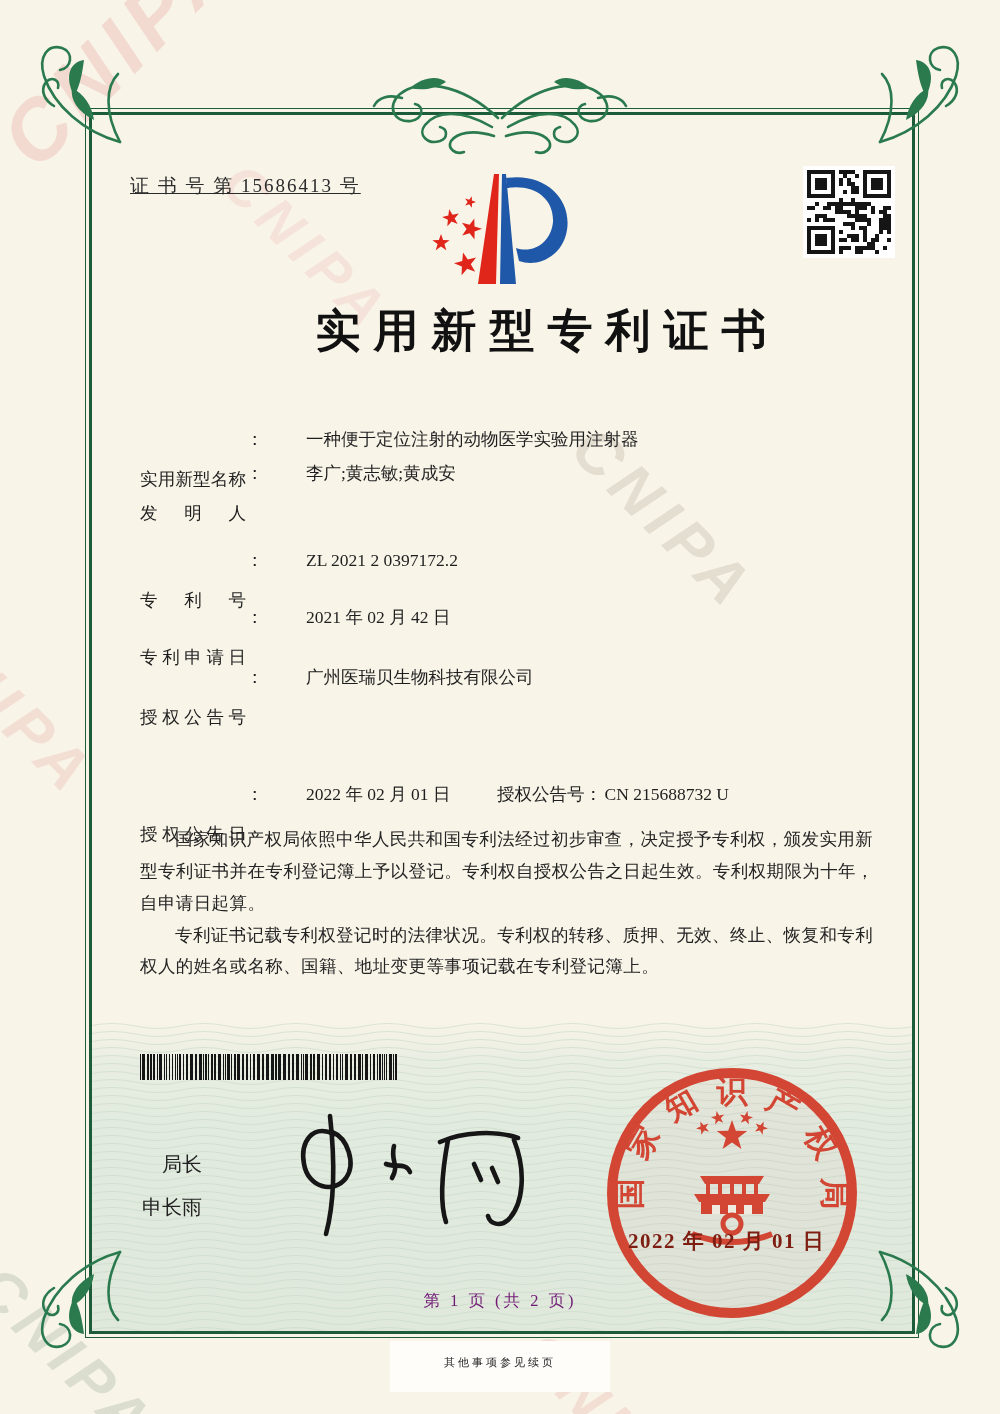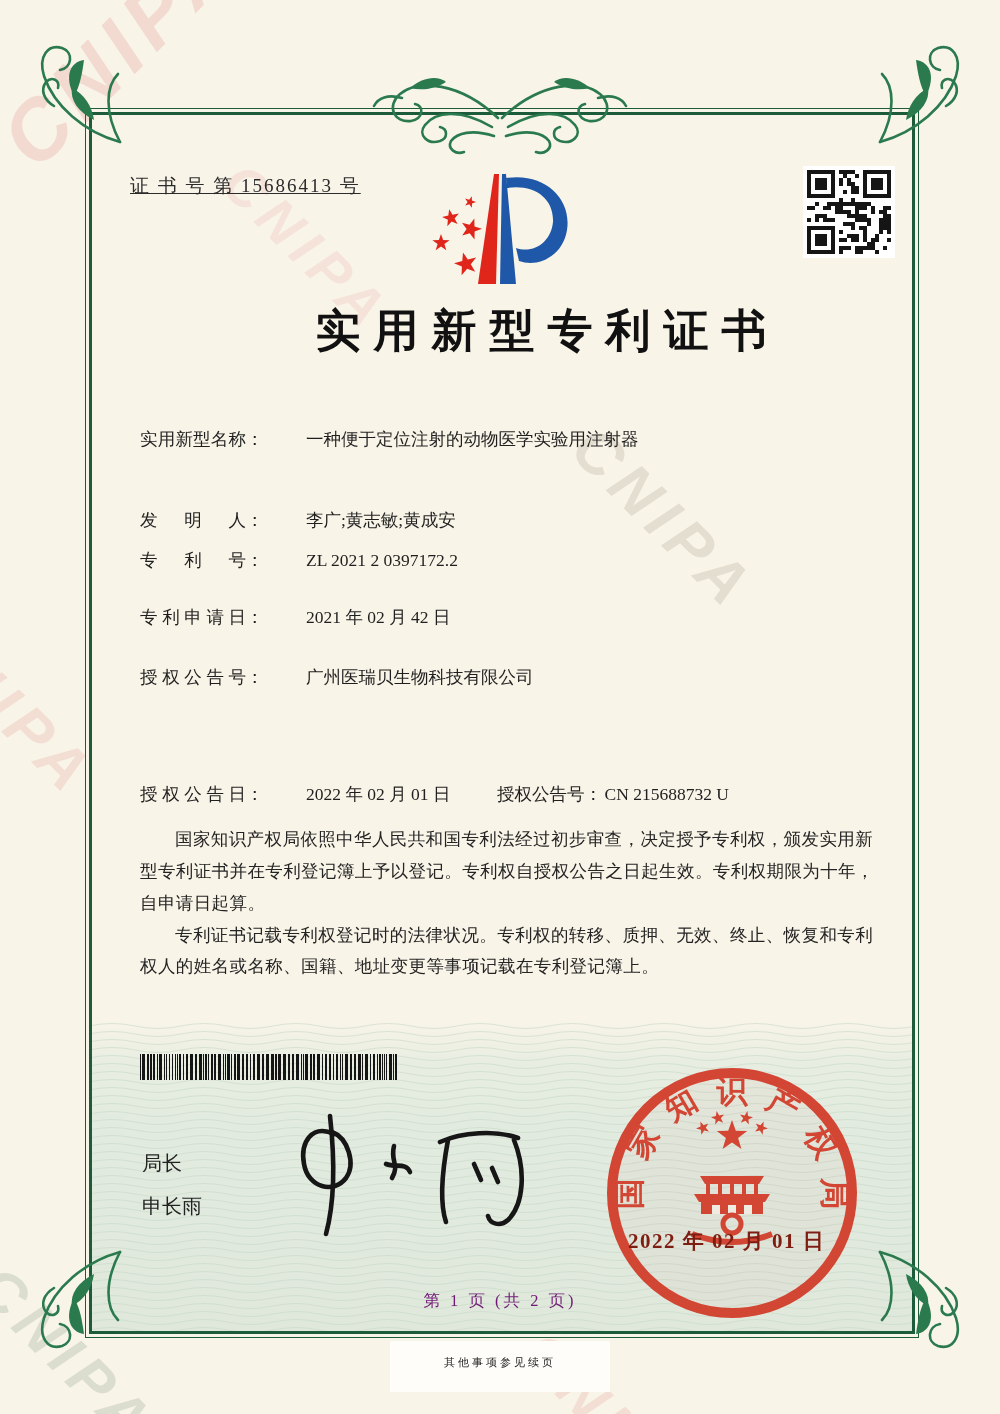--- a/index.html
+++ b/index.html
@@ -21,31 +21,31 @@
   #frame{position:absolute;left:89px;top:112px;width:820px;height:1216px;border:3.5px solid #1d5c3b;
          outline:1.5px solid #1d5c3b;outline-offset:3px;z-index:3;}
   .orn{position:absolute;z-index:4;}
   
   .abs{position:absolute;z-index:5;}
   #cert-no{left:130px;top:173px;font-size:19px;letter-spacing:2px;color:#2b2b2b;text-decoration:underline;}
   #qr-box{left:803px;top:166px;width:92px;height:92px;background:#fff;z-index:5;}
   #title{left:0;top:301px;width:1000px;text-align:center;font-size:45px;font-weight:bold;
          letter-spacing:13px;text-indent:13px;color:#111;padding-left:41px;}
   .frow{left:140px;width:740px;font-size:17.5px;line-height:1.35;}
-  .flabel{display:inline-block;width:106px;text-align:justify;text-align-last:justify;vertical-align:top;}
+  .flabel{display:inline-block;width:106px;text-align:justify;text-align-last:justify;vertical-align:top;margin-top:40px;}
   .colon{display:inline-block;width:20px;vertical-align:top;}
   .fvalue{display:inline-block;vertical-align:top;max-width:600px;margin-left:40px;}
-  #row-name{top:428px;} #row-inventor{top:509px;} #row-patno{top:549px;}
+  #row-name{top:428px;} #row-inventor{top:462px;} #row-patno{top:549px;}
   #row-filing{top:606px;} #row-patentee{top:666px;} #row-addr{top:722px;}
   #row-grant{top:783px;}
   #grant-no-pair{position:absolute;left:357px;top:0;white-space:nowrap;}
   #paragraphs{left:140px;top:824px;width:736px;font-size:17.5px;line-height:1.82;letter-spacing:.4px;color:#242424;}
   #paragraphs p{margin:0;text-indent:2em;}
   #barcode-wrap{left:140px;top:1054px;z-index:5;}
-  #commissioner{left:142px;top:1143px;font-size:20px;font-family:Liberation Mono, monospace;color:#222;line-height:2.15;}
+  #commissioner{left:142px;top:1143px;font-size:20px;font-family:Liberation Serif, serif;color:#222;line-height:2.15;text-align:right;}
   #signature-wrap{left:282px;top:1112px;z-index:6;}
   #seal-wrap{left:597px;top:1058px;z-index:6;}
   #seal-date{left:628px;top:1227px;font-size:21px;letter-spacing:1.5px;color:#7e1d12;z-index:7;font-weight:bold;}
   #footer-page{left:0;top:1290px;width:1000px;text-align:center;font-size:16.5px;letter-spacing:3px;color:#701a75;}
   #note-box{left:390px;top:1341px;width:220px;height:51px;background:#fefdfa;z-index:5;}
   #note-text{left:390px;top:1355px;width:220px;text-align:center;font-size:11px;letter-spacing:3px;color:#222;z-index:6;}
 </style>
 </head>
 <body>
 

